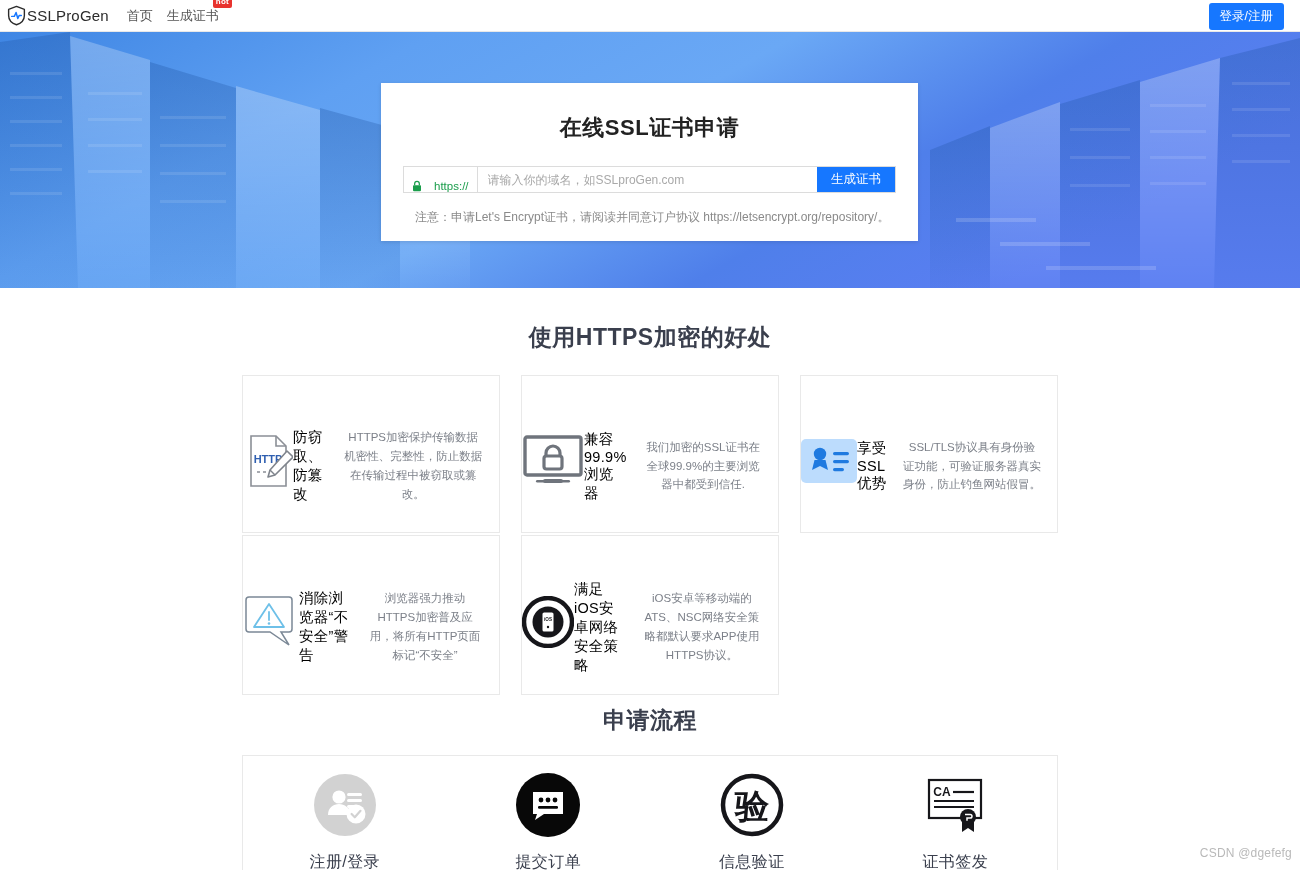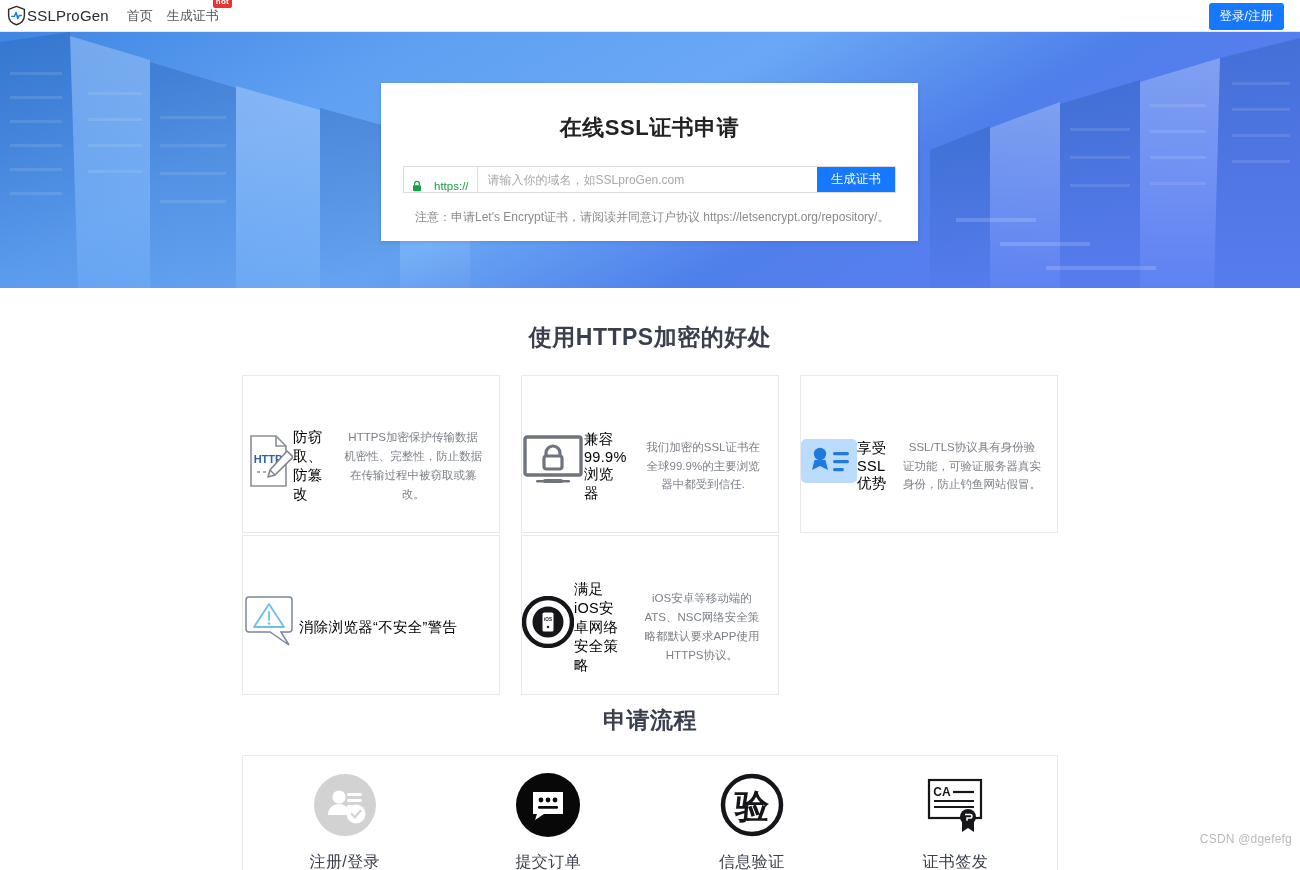--- a/index.html
+++ b/index.html
@@ -216,21 +216,21 @@
   .step-label {
     margin-top: 14px;
     font-size: 16px;
     color: #3a3f4d;
     letter-spacing: .4px;
   }
 
   .watermark {
     position: absolute;
     right: 8px;
-    bottom: 24px;
+    bottom: 10px;
     font-size: 12px;
     color: #b9b9b9;
     letter-spacing: .2px;
   }
 </style>
 </head>
 <body>
 
 <div class="navbar">
   <div class="brand">
@@ -393,20 +393,21 @@
   <div class="card">
     <div class="card-icon">
       <svg width="56" height="58" viewBox="0 0 56 58">
         <path d="M6 4 H46 A3 3 0 0 1 49 7 V36 A3 3 0 0 1 46 39 H38 L46 52 L27 39 H6 A3 3 0 0 1 3 36 V7 A3 3 0 0 1 6 4 Z" fill="#fff" stroke="#7b8896" stroke-width="1.5"></path>
         <path d="M26 11 L41 34 H11 Z" fill="none" stroke="#6ec0e8" stroke-width="1.8" stroke-linejoin="round"></path>
         <line x1="26" y1="19" x2="26" y2="27" stroke="#6ec0e8" stroke-width="1.8" stroke-linecap="round"></line>
         <circle cx="26" cy="30.5" r="1.3" fill="#6ec0e8"></circle>
       </svg>
     </div>
     <div class="card-title">消除浏览器“不安全”警告</div>
+    <div class="card-desc">浏览器强力推动HTTPS加密普及应用，将所有HTTP页面标记“不安全”</div>
   </div>
 
   <div class="card">
     <div class="card-icon">
       <svg width="52" height="52" viewBox="0 0 52 52">
         <circle cx="26" cy="26" r="24" fill="none" stroke="#16161a" stroke-width="4.5"></circle>
         <circle cx="26" cy="26" r="15.5" fill="#16161a"></circle>
         <rect x="20.5" y="16.5" width="11" height="19" rx="1.6" fill="#ffffff"></rect>
         <text x="26" y="25" font-family="Liberation Sans, sans-serif" font-size="4.6" font-weight="bold" fill="#16161a" text-anchor="middle">iOS</text>
         <circle cx="26" cy="31" r="1.2" fill="#16161a"></circle>

